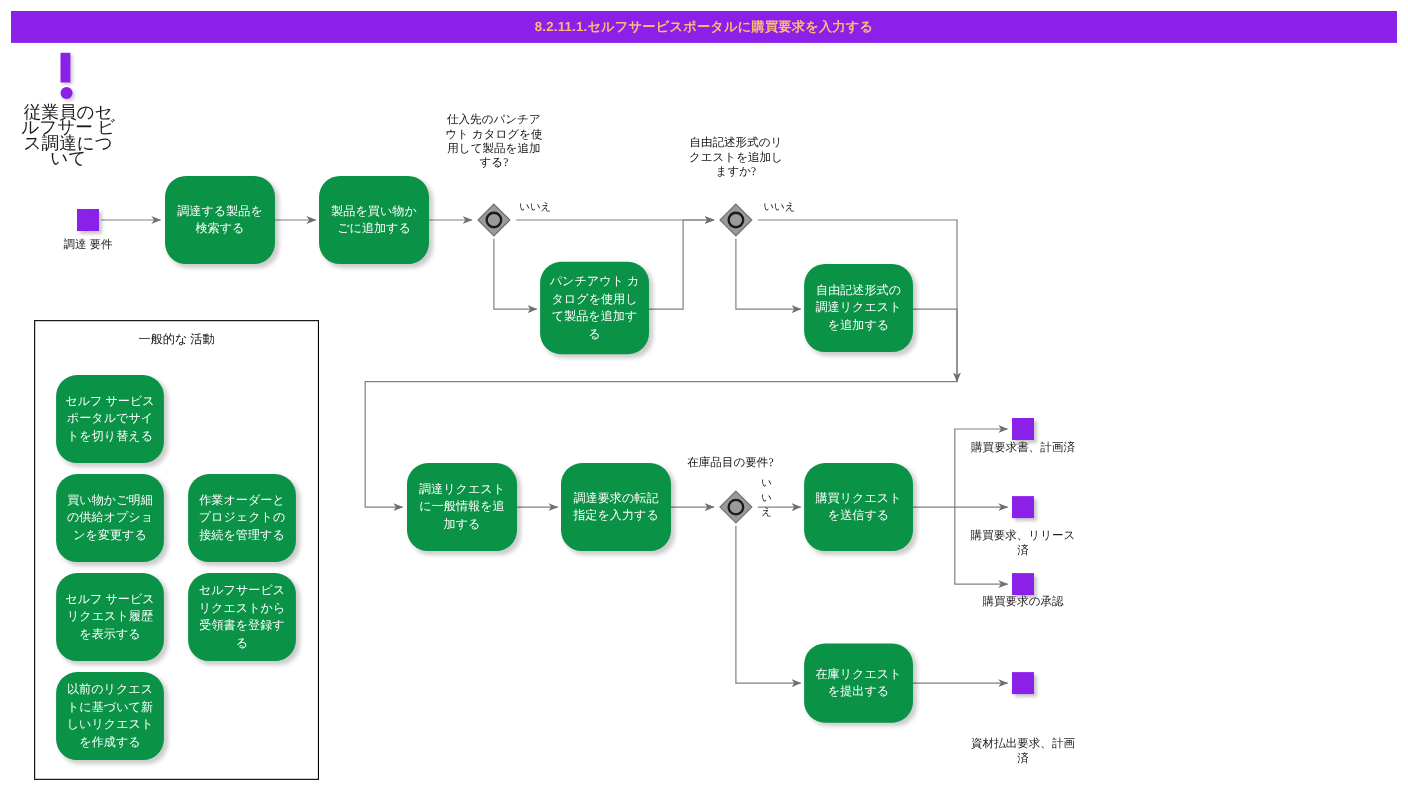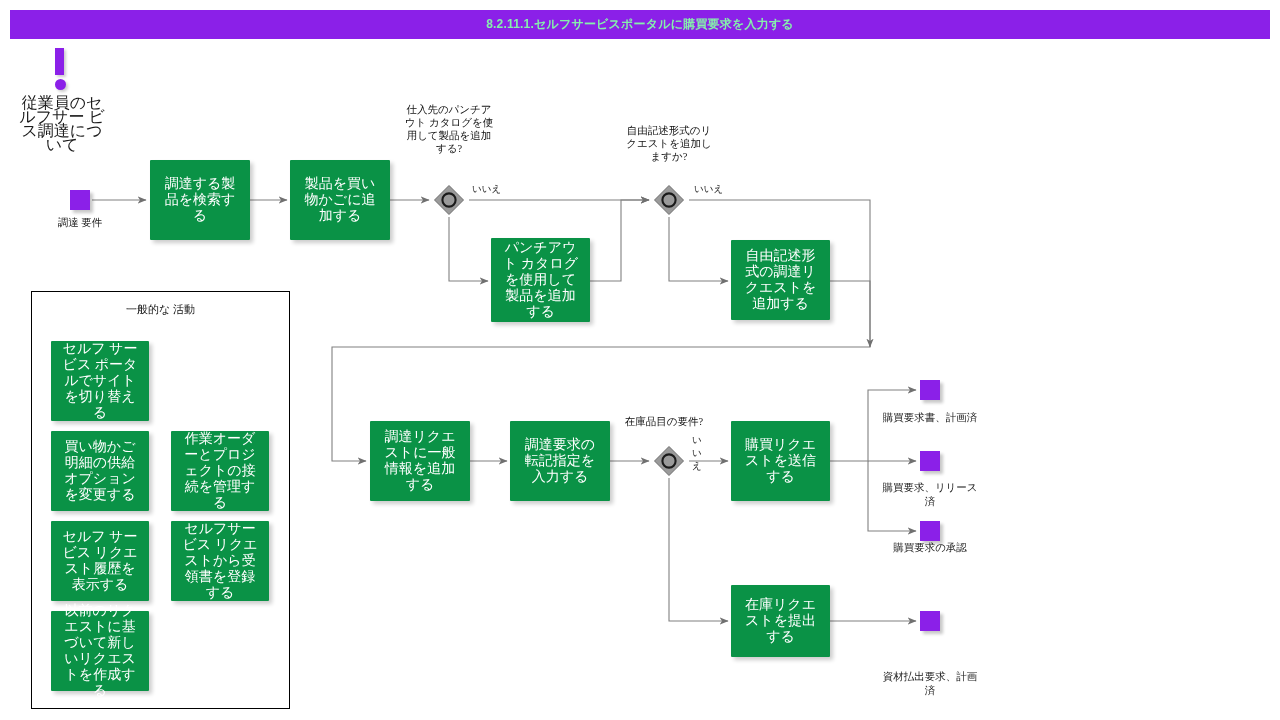--- a/index.html
+++ b/index.html
@@ -3,31 +3,31 @@
 <meta charset="utf-8">
 <style>
   html,body{margin:0;padding:0;background:#ffffff;}
   body{width:1280px;height:720px;overflow:hidden;
        font-family:"Liberation Serif","DejaVu Serif",serif;}
   #stage{position:relative;width:1280px;height:720px;}
 
   
   .titlebar{position:absolute;left:10px;top:10px;width:1260px;height:29px;
             background:#8B20E8;display:flex;align-items:center;justify-content:center;}
-  .titlebar .t{color:#86efac;font-size:12px;font-weight:bold;letter-spacing:.2px;
+  .titlebar .t{color:#fdba74;font-size:12px;font-weight:bold;letter-spacing:.2px;
                font-family:"Liberation Sans","DejaVu Sans",sans-serif;}
 
   
   #wires{position:absolute;left:0;top:0;width:1280px;height:720px;}
 
   
-  .task{position:absolute;background:#0A9246;border-radius:1px;
+  .task{position:absolute;background:#0A9246;border-radius:19px;
         box-shadow:3px 3px 4px rgba(0,0,0,.20);
         display:flex;align-items:center;justify-content:center;
-        color:#ffffff;font-size:14px;line-height:16px;text-align:center;
+        color:#ffffff;font-size:11px;line-height:16px;text-align:center;
         padding:4px 8px;box-sizing:border-box;}
 
   
   .evt{position:absolute;width:20px;height:20px;background:#8B20E8;
        box-shadow:3px 3px 3px rgba(0,0,0,.22);}
   .evtlabel{position:absolute;font-size:10.5px;line-height:14px;color:#1a1a1a;
             text-align:center;}
 
   
   .gw{position:absolute;width:34px;height:34px;}
@@ -157,21 +157,21 @@
   <div class="branchlabel" style="left:694px;top:183px;">いいえ</div>
 
   <svg class="gw" style="left:652px;top:444px;" viewBox="0 0 34 34">
     <path d="M17,2.5 L31.5,17 L17,31.5 L2.5,17 Z" fill="#9A9A9A" stroke="#6E6E6E" stroke-width="1"></path>
     <circle cx="17" cy="17" r="6.6" fill="none" stroke="#1a1a1a" stroke-width="2.1"></circle>
   </svg>
   <div class="gwlabel" style="left:623px;top:415px;width:82px;">在庫品目の要件?</div>
   <div class="branchlabel vert" style="left:692px;top:434px;">いいえ</div>
 
   <div class="evt" style="left:920px;top:380px;"></div>
-  <div class="evtlabel" style="left:880px;top:411px;width:100px;">購買要求書、計画済</div>
+  <div class="evtlabel" style="left:880px;top:401px;width:100px;">購買要求書、計画済</div>
 
   <div class="evt" style="left:920px;top:451px;"></div>
   <div class="evtlabel" style="left:880px;top:481px;width:100px;">購買要求、リリース済</div>
 
   <div class="evt" style="left:920px;top:521px;"></div>
   <div class="evtlabel" style="left:880px;top:541px;width:100px;">購買要求の承認</div>
 
   <div class="evt" style="left:920px;top:611px;"></div>
   <div class="evtlabel" style="left:880px;top:632px;width:100px;margin-top:38px;">資材払出要求、計画済</div>
 

